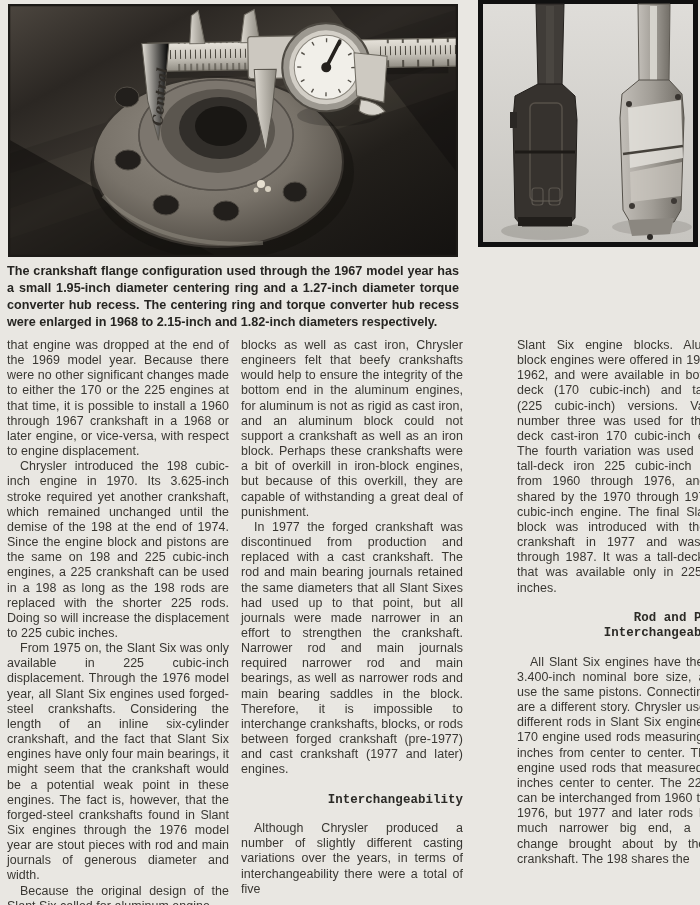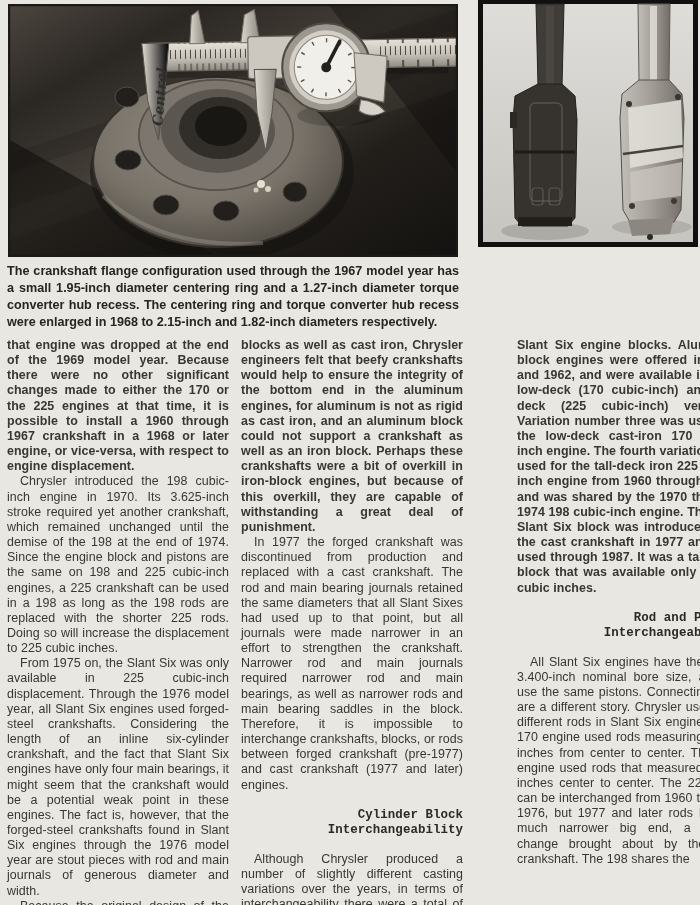--- a/index.html
+++ b/index.html
@@ -21,21 +21,21 @@
   .caption-right { left:478px; top:252px; width:221px; }
   .col {
     position:absolute; top:338px; width:222px;
     font-size:12.45px; line-height:15.15px; text-align:justify;
     color:#393732; letter-spacing:0.05px;
   }
   .col1 { left:7px; }
   .col2 { left:241px; }
   .col3 { left:477px;margin-left:40px; }
   .col p { text-indent:13px; }
-  .col p.cont { text-indent:0;font-weight:bold; }
+  .col p.cont { text-indent:0; }
   .heading {
     font-weight:bold; text-align:right; line-height:15.5px;
     margin:15px 0 13px; color:#2b2a26;font-family:Liberation Mono, monospace;
   }
 </style>
 </head>
 <body>
 
 <div class="page">
 
@@ -195,21 +195,20 @@
     <p class="cont">that engine was dropped at the end of the 1969 model year. Because there were no other significant changes made to either the 170 or the 225 engines at that time, it is possible to install a 1960 through 1967 crankshaft in a 1968 or later engine, or vice-versa, with respect to engine displacement.</p>
     <p>Chrysler introduced the 198 cubic-inch engine in 1970. Its 3.625-inch stroke required yet another crankshaft, which remained unchanged until the demise of the 198 at the end of 1974. Since the engine block and pistons are the same on 198 and 225 cubic-inch engines, a 225 crankshaft can be used in a 198 as long as the 198 rods are replaced with the shorter 225 rods. Doing so will increase the displacement to 225 cubic inches.</p>
     <p>From 1975 on, the Slant Six was only available in 225 cubic-inch displacement. Through the 1976 model year, all Slant Six engines used forged-steel crankshafts. Considering the length of an inline six-cylinder crankshaft, and the fact that Slant Six engines have only four main bearings, it might seem that the crankshaft would be a potential weak point in these engines. The fact is, however, that the forged-steel crankshafts found in Slant Six engines through the 1976 model year are stout pieces with rod and main journals of generous diameter and width.</p>
     <p>Because the original design of the Slant Six called for aluminum engine</p>
   </div>
 
   <div class="col col2">
     <p class="cont">blocks as well as cast iron, Chrysler engineers felt that beefy crankshafts would help to ensure the integrity of the bottom end in the aluminum engines, for aluminum is not as rigid as cast iron, and an aluminum block could not support a crankshaft as well as an iron block. Perhaps these crankshafts were a bit of overkill in iron-block engines, but because of this overkill, they are capable of withstanding a great deal of punishment.</p>
     <p>In 1977 the forged crankshaft was discontinued from production and replaced with a cast crankshaft. The rod and main bearing journals retained the same diameters that all Slant Sixes had used up to that point, but all journals were made narrower in an effort to strengthen the crankshaft. Narrower rod and main journals required narrower rod and main bearings, as well as narrower rods and main bearing saddles in the block. Therefore, it is impossible to interchange crankshafts, blocks, or rods between forged crankshaft (pre-1977) and cast crankshaft (1977 and later) engines.</p>
     <div class="heading">
-      <div>Cylinder Block</div>
       <div>Interchangeability</div>
     </div>
     <p>Although Chrysler produced a number of slightly different casting variations over the years, in terms of interchangeability there were a total of five</p>
   </div>
 
   <div class="col col3">
     <p class="cont">Slant Six engine blocks. Aluminum block engines were offered in 1961 and 1962, and were available in both low-deck (170 cubic-inch) and tall-deck (225 cubic-inch) versions. Variation number three was used for the low-deck cast-iron 170 cubic-inch engine. The fourth variation was used for the tall-deck iron 225 cubic-inch engine from 1960 through 1976, and was shared by the 1970 through 1974 198 cubic-inch engine. The final Slant Six block was introduced with the cast crankshaft in 1977 and was used through 1987. It was a tall-deck block that was available only in 225 cubic inches.</p>
     <div class="heading">
       <div>Rod and Piston</div>
       <div>Interchangeability</div>

